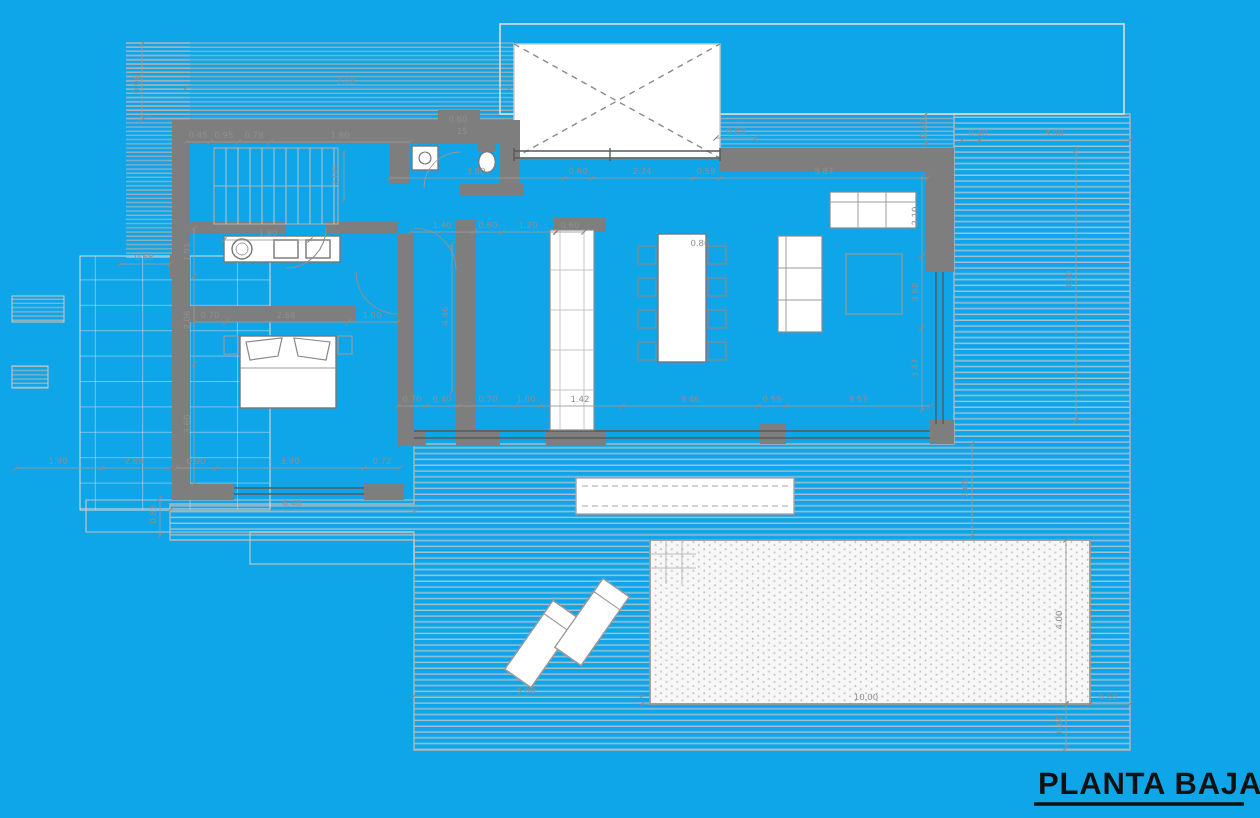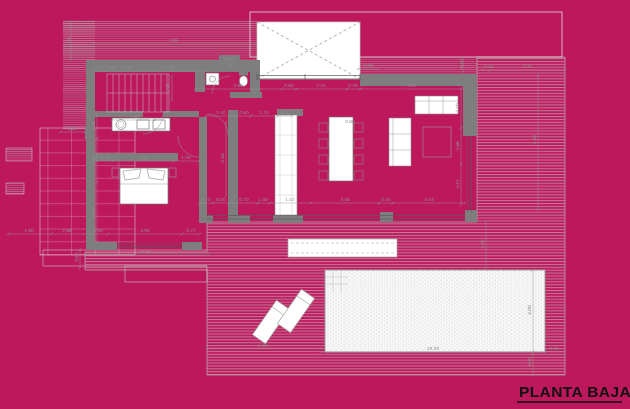--- a/index.html
+++ b/index.html
@@ -1,16 +1,16 @@
 <!DOCTYPE html>
 <html><head>
 <meta charset="utf-8">
 <style>
   html,body{margin:0;padding:0;background:#ffffff;}
-  .page{position:relative;width:630px;height:409px;background:#be185d;overflow:hidden;
+  .page{position:relative;width:630px;height:409px;background:#0ea5e9;overflow:hidden;
         font-family:"DejaVu Sans",sans-serif;}
   svg{display:block}
   .dim-text{font-family:"DejaVu Sans",sans-serif;fill:#8f8f8f;}
   .title-text{font-family:"Liberation Sans","DejaVu Sans",sans-serif;font-weight:bold;fill:#111;letter-spacing:.4px;}
 </style>
 </head>
 <body>
 
 <div class="page">
 <svg viewBox="0 0 630 409" width="630" height="409">

